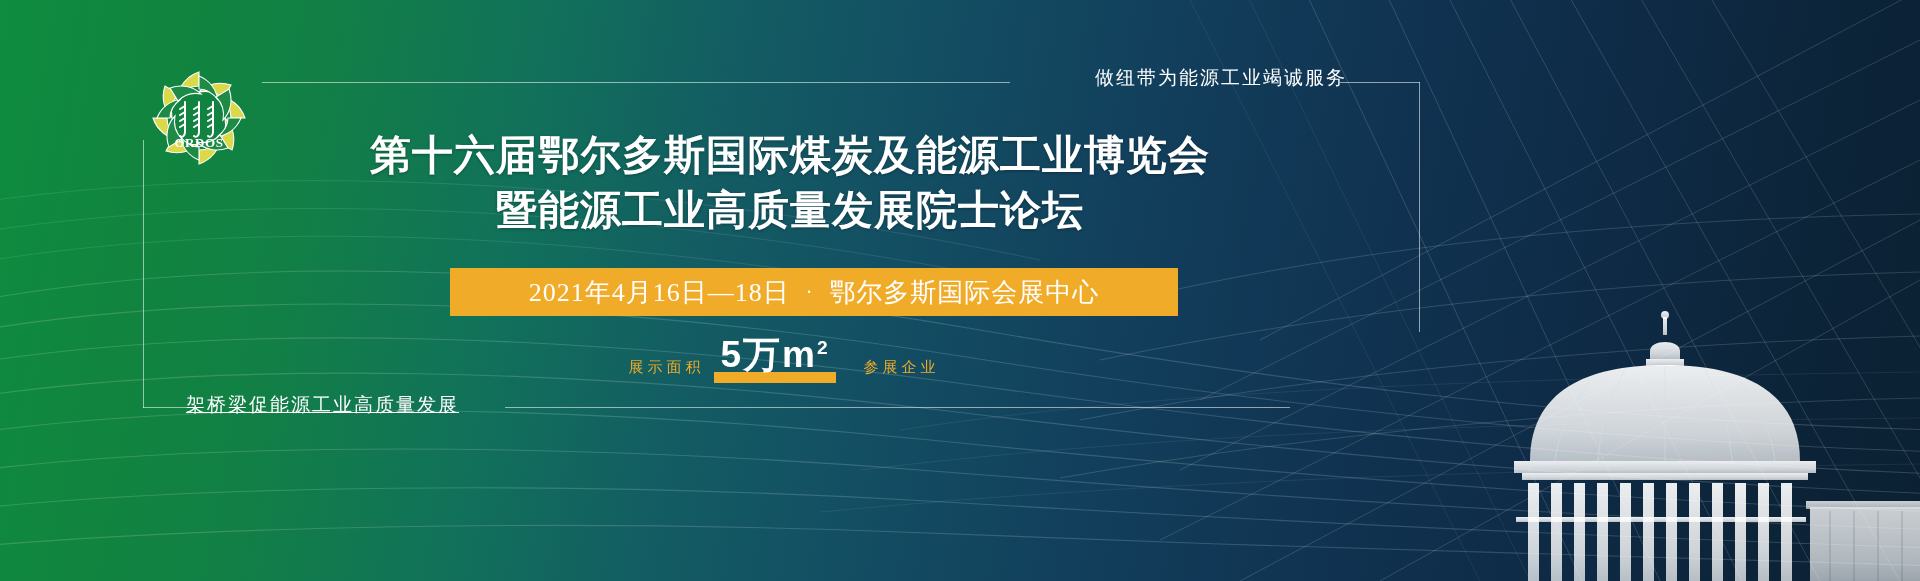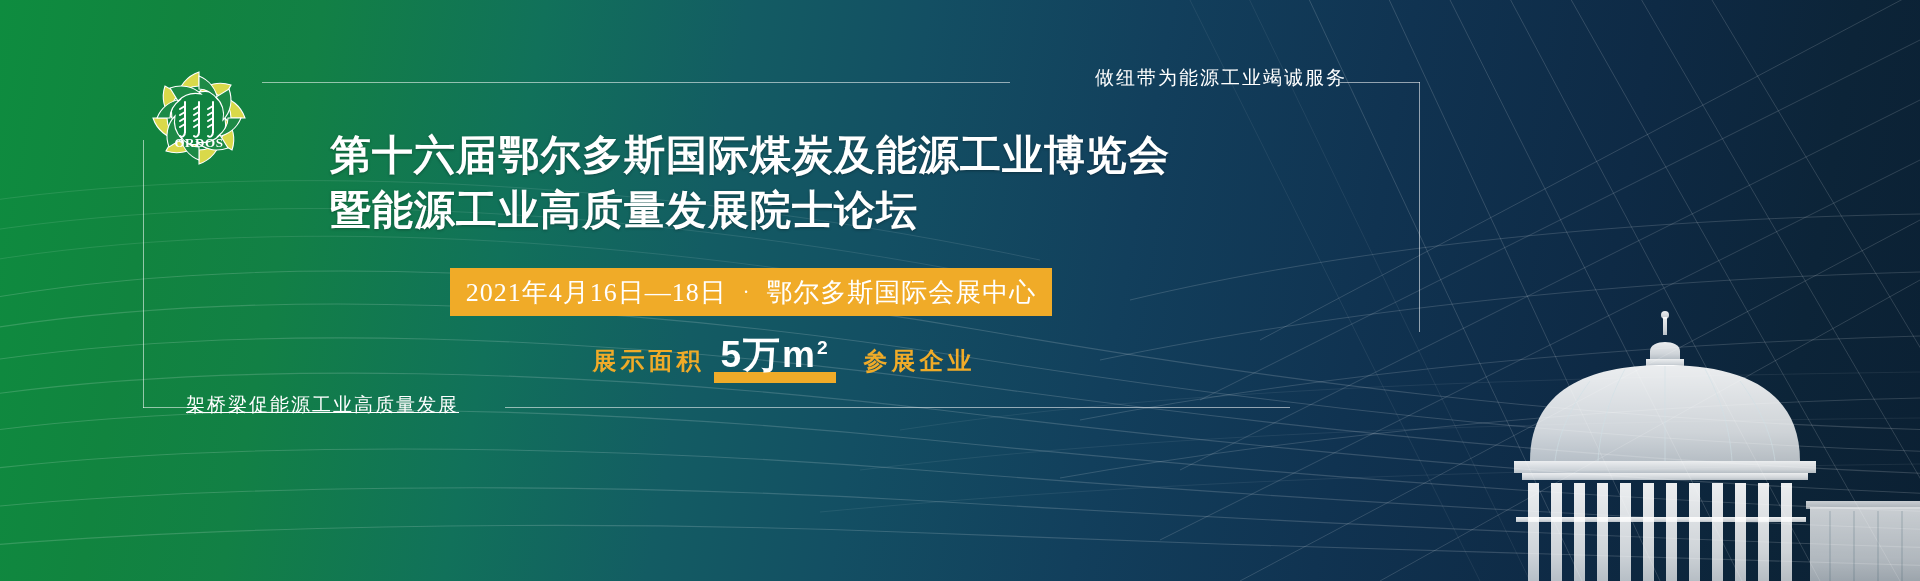--- a/index.html
+++ b/index.html
@@ -52,37 +52,38 @@
     height: 112px;
   }
   #logo svg { display: block; width: 112px; height: 112px; }
 
   
   #headline {
     position: absolute;
     left: 330px;
     top: 128px;
     width: 920px;
+    text-align: center;
     color: #ffffff;
   }
   .title-line {
     font-size: 41px;
     line-height: 1.34;
     letter-spacing: 1px;
     font-weight: 700;
     white-space: nowrap;
     text-shadow: 0 1px 3px rgba(0,0,0,0.30);
   }
 
   
   #date-bar {
     position: absolute;
     left: 450px;
     top: 268px;
-    width: 602px;
+    width: 728px;
     height: 48px;
     background: #f0ab28;
     display: flex;
     align-items: center;
     justify-content: center;
     color: #ffffff;
     font-size: 26px;
     letter-spacing: 1px;
     white-space: nowrap;
   }
@@ -100,23 +101,23 @@
     gap: 28px;
     white-space: nowrap;
   }
   .stat {
     display: flex;
     align-items: flex-end;
     gap: 10px;
   }
   .stat-label {
     color: #f0ab28;
-    font-size: 24px;
+    font-size: 15px;
     letter-spacing: 4px;
-    font-weight: 700;
+    font-weight: 400;
     padding-bottom: 6px;
     font-family: "Liberation Sans", "DejaVu Sans", sans-serif;
   }
   .stat-value {
     position: relative;
     color: #ffffff;
     font-size: 37px;
     font-weight: 700;
     letter-spacing: 2px;
     padding: 0 6px 3px 6px;

